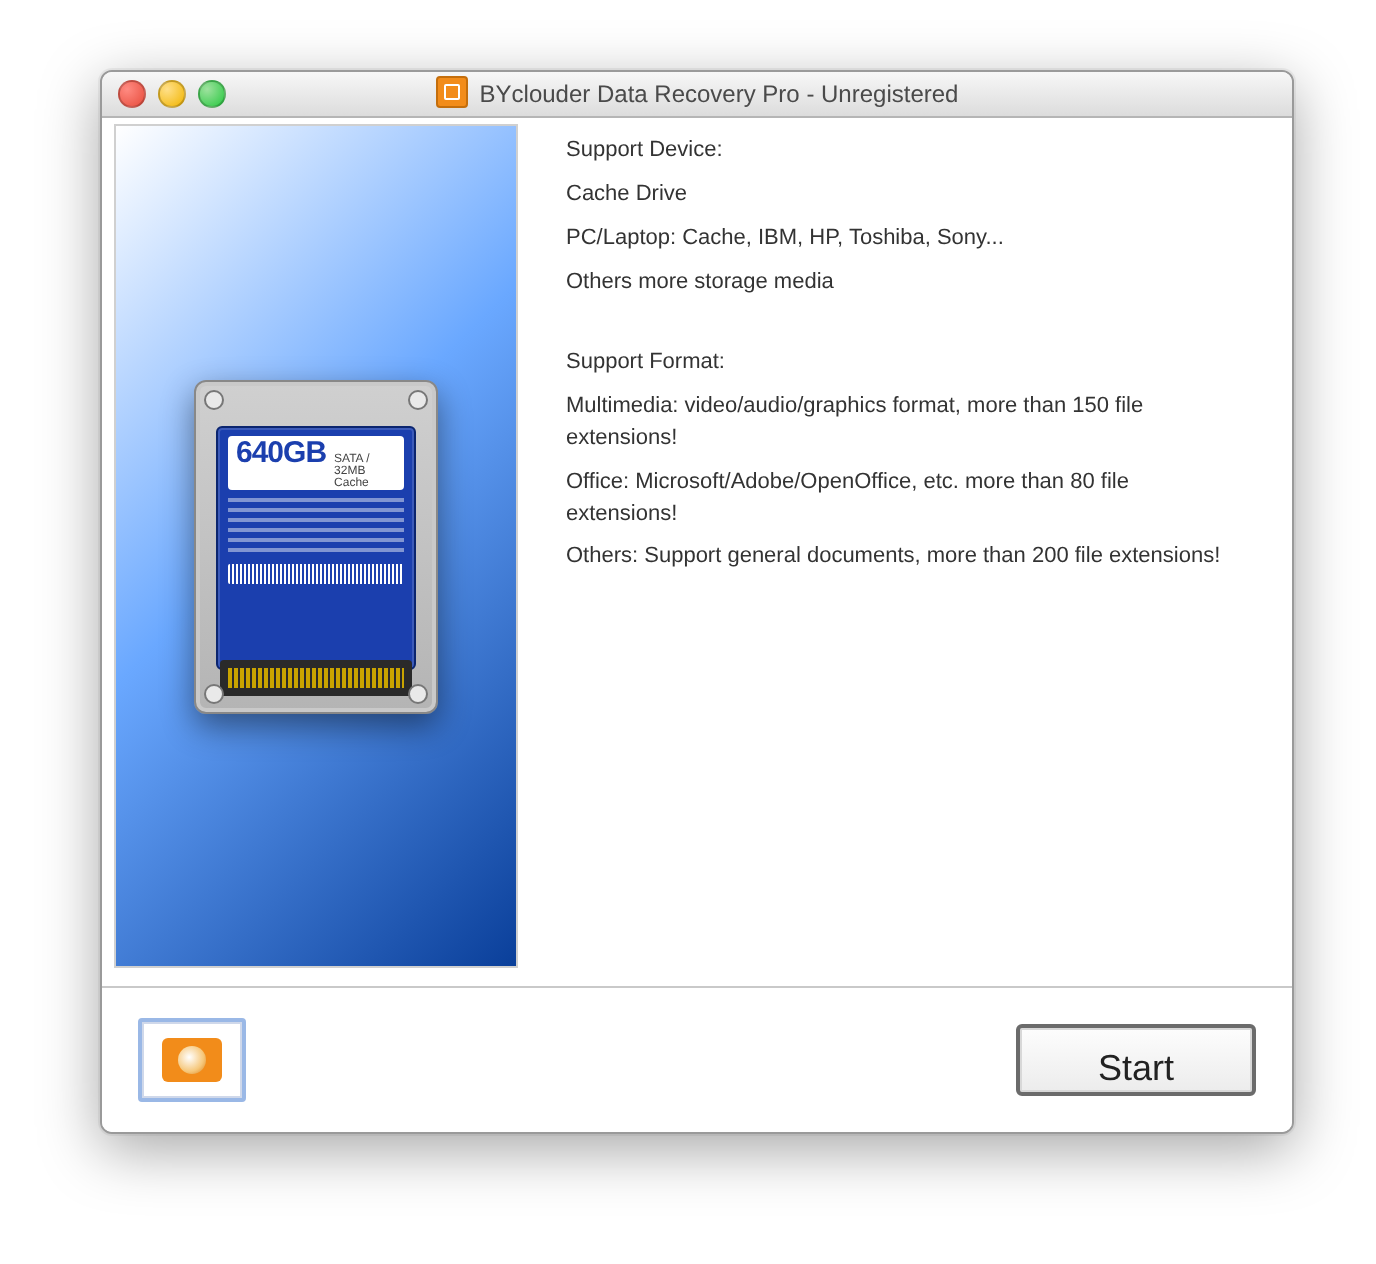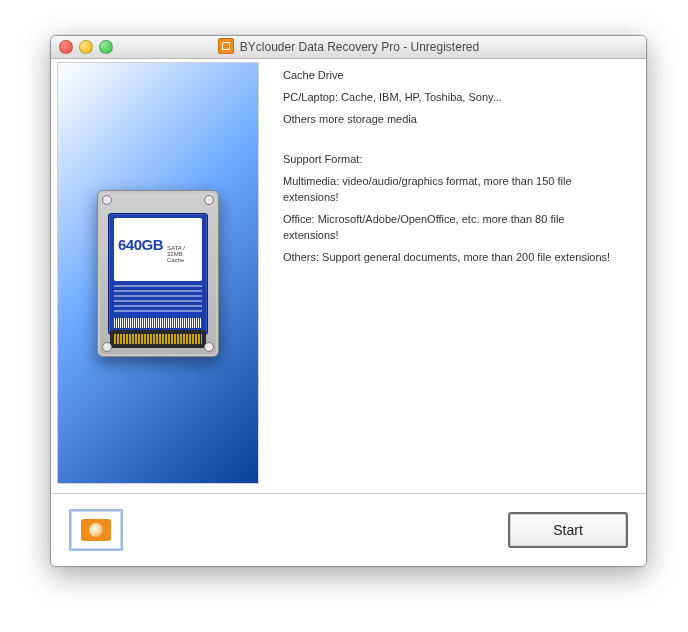--- a/index.html
+++ b/index.html
@@ -48,21 +48,21 @@
   .hdd::after{right:4px;top:4px;}
   .hdd .screw-bl,.hdd .screw-br{position:absolute;width:8px;height:8px;border-radius:50%;
     background:#e9e9e9;border:1px solid #777;bottom:4px;}
   .hdd .screw-bl{left:4px;} .hdd .screw-br{right:4px;}
   .hdd-label{
     position:absolute;left:10px;right:10px;top:22px;height:112px;
     background:#1b3fae;border:1px solid #0b256f;border-radius:3px;color:#fff;
     box-shadow:inset 0 0 0 1px rgba(255,255,255,.15);
     padding:4px 5px;font-size:7px;
   }
-  .hdd-cap-row{display:flex;align-items:baseline;gap:4px;background:#fff;color:#1b3fae;border-radius:2px;padding:18px 4px;}
+  .hdd-cap-row{display:flex;align-items:baseline;gap:4px;background:#fff;color:#1b3fae;border-radius:2px;padding:0 4px;}
   .hdd-cap{font-size:15px;font-weight:bold;letter-spacing:-.5px;}
   .hdd-sub{font-size:6px;color:#444;}
   .hdd-bars{margin-top:4px;}
   .hdd-bars div{height:2px;background:rgba(255,255,255,.45);margin:3px 0;}
   .hdd-barcode{margin-top:6px;height:10px;background:repeating-linear-gradient(90deg,#fff 0 1px,#1b3fae 1px 2px);border-radius:1px;}
   .hdd-connector{
     position:absolute;left:12px;right:12px;bottom:8px;height:18px;
     background:#2a2a2a;border-radius:2px;
   }
   .hdd-connector::after{content:"";position:absolute;left:4px;right:4px;top:4px;bottom:4px;
@@ -88,22 +88,22 @@
     display:flex;align-items:center;justify-content:center;
     box-shadow:0 0 0 1px #cfd8ea inset;
   }
   .step-thumb .camera{
     width:30px;height:22px;background:#f28c1a;border-radius:3px;position:relative;
   }
   .step-thumb .camera::after{content:"";position:absolute;left:8px;top:4px;width:14px;height:14px;border-radius:50%;
     background:radial-gradient(circle at 40% 40%,#fff,#f6c77a 60%,#d87a10);}
   .start-btn{
     min-width:120px;height:36px;border:2px solid #6b6b6b;background:linear-gradient(#fdfdfd,#ececec);
-    border-radius:3px;font-size:14px;font-family:inherit;color:#222;
-    display:flex;align-items:center;justify-content:center;cursor:pointer;
+    border-radius:3px;font-size:18px;font-family:inherit;color:#222;
+    display:flex;align-items:flex-end;justify-content:center;cursor:pointer;
     box-shadow:0 0 0 1px #d8d8d8 inset;
   }
 </style>
 </head>
 <body>
 
 <div class="mac-window">
   <div class="titlebar">
     <div class="traffic-lights">
       <div class="tl red"></div>
@@ -133,20 +133,21 @@
           <div class="hdd-barcode"></div>
         </div>
         <div class="hdd-connector"></div>
         <div class="screw-bl"></div>
           <div class="screw-br"></div>
       </div>
     </div>
 
     <div class="right-panel">
 
+      <p class="para lead">Support Device:</p>
       <p class="para">Cache Drive</p>
       <p class="para">PC/Laptop: Cache, IBM, HP, Toshiba, Sony...</p>
       <p class="para">Others more storage media</p>
 
       <div class="gap"></div>
 
       <p class="para lead">Support Format:</p>
       <p class="para">Multimedia: video/audio/graphics format, more than 150 file extensions!</p>
       <p class="para">Office: Microsoft/Adobe/OpenOffice, etc. more than 80 file extensions!</p>
       <p class="para">Others: Support general documents, more than 200 file extensions!</p>

